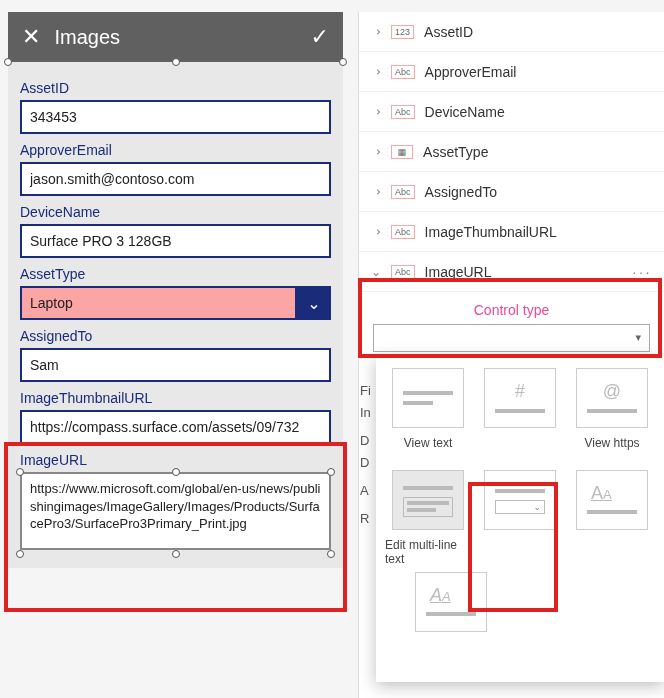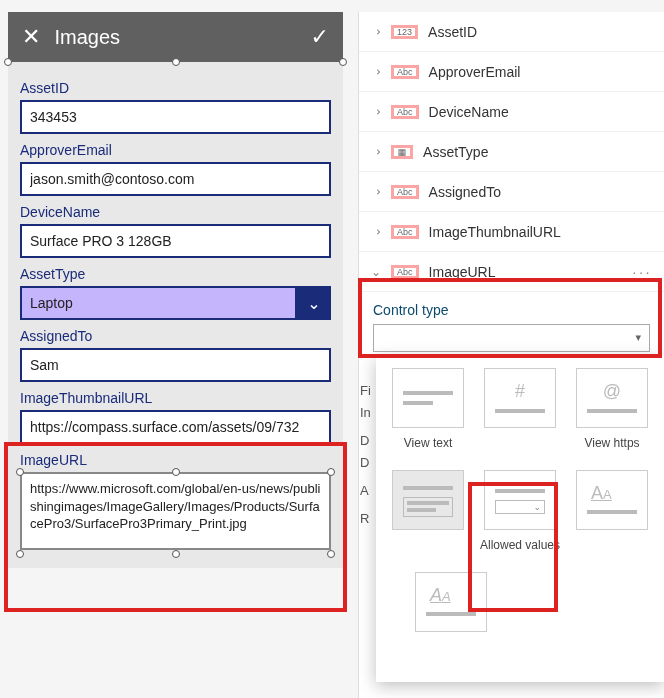--- a/index.html
+++ b/index.html
@@ -6,35 +6,35 @@
     body { width:664px; height:698px; background:#f5f5f5; overflow:hidden; position:relative; }
     .left-panel { position:absolute; left:8px; top:12px; width:335px; }
     .hdr { background:#606060; color:#fff; height:50px; display:flex; align-items:center; padding:0 14px; font-size:20px; }
     .hdr .close { margin-right:14px; font-size:22px; }
     .hdr .title { flex:1; }
     .hdr .chk { font-size:22px; }
     .form { background:#e8e8e8; padding:10px 12px 14px 12px; position:relative; }
     .lbl { color:#1a2b7a; font-size:14px; margin-top:8px; margin-bottom:4px; display:block; }
     .inp { width:100%; border:2px solid #1a2b7a; padding:7px 8px; font-size:14px; background:#fff; color:#222; }
     .sel-wrap { display:flex; }
-    .sel-wrap .inp { flex:1; background:#c4b5fd; }
+    .sel-wrap .inp { flex:1; background:#fca5a5; }
     .sel-arrow { width:34px; background:#1a2b7a; color:#fff; display:flex; align-items:center; justify-content:center; }
     .ta { width:100%; border:2px solid #888; padding:6px 8px; font-size:13px; line-height:1.35; background:#fff; color:#222; resize:none; height:78px; word-break:break-all; }
     .handle { width:8px; height:8px; border:1px solid #555; background:#fff; border-radius:50%; position:absolute; }
     .h-tl { left:-4px; top:-4px; } .h-tr { right:-4px; top:-4px; } .h-tc { left:50%; top:-4px; margin-left:-4px; }
     .h-bl { left:-4px; bottom:-4px; } .h-br { right:-4px; bottom:-4px; } .h-bc { left:50%; bottom:-4px; margin-left:-4px; }
     .red-box { position:absolute; border:4px solid #d22; pointer-events:none; }
     .right-panel { position:absolute; left:358px; top:12px; width:306px; background:#fff; border-left:1px solid #ddd; height:686px; overflow:hidden; }
     .prop-row { display:flex; align-items:center; height:40px; padding:0 12px; border-bottom:1px solid #f0f0f0; font-size:14px; color:#333; }
     .prop-row .chev { color:#888; margin-right:10px; font-size:12px; }
-    .prop-row .ic { border:3px solid #fca5a5; font-size:9px; padding:0 3px; margin-right:10px; color:#666; display:inline-flex; align-items:center; justify-content:center; min-width:22px; height:14px; }
+    .prop-row .ic { border:1px solid #fca5a5; font-size:9px; padding:0 3px; margin-right:10px; color:#666; display:inline-flex; align-items:center; justify-content:center; min-width:22px; height:14px; }
     .prop-row .nm { flex:1; }
     .prop-row .dots { color:#888; letter-spacing:2px; }
     .expanded .chev { transform:rotate(0deg); }
-    .ct-label { font-size:14px; color:#0c4a6e; padding:10px 14px 6px 14px; display:block; }
+    .ct-label { font-size:14px; color:#ec4899; padding:10px 14px 6px 14px; display:block;text-align:center; }
     .ct-select { margin:0 14px 12px 14px; border:1px solid #aaa; background:#fff; height:28px; position:relative; }
     .ct-select .arrow { position:absolute; right:8px; top:6px; color:#666; font-size:11px; }
     .ct-popup { position:absolute; left:376px; top:356px; width:288px; background:#fff; box-shadow:0 4px 16px rgba(0,0,0,.25); padding:12px 8px; }
     .tiles { display:flex; flex-wrap:wrap; gap:4px; justify-content:space-around; }
     .tile { width:86px; display:flex; flex-direction:column; align-items:center; }
     .tile-box { width:72px; height:60px; border:1px solid #ccc; background:#fff; position:relative; margin-bottom:8px; display:flex; flex-direction:column; justify-content:center; padding:10px 10px; }
     .tile-box.sel { background:#e8e8e8; }
     .tile-lbl { font-size:12px; color:#444; text-align:left; line-height:1.2; height:30px; }
     .line { height:4px; background:#bbb; margin:3px 0; }
     .line.sm { width:60%; }
@@ -169,29 +169,29 @@
       <div class="tile-lbl">View https</div>
     </div>
     <div class="tile">
       <div class="tile-box sel">
           <div class="line"></div>
           <div class="mini" style="height:20px">
             <div class="line" style="margin:3px"></div>
             <div class="line sm" style="margin:3px"></div>
           </div>
         </div>
+      <div class="tile-lbl">Edit multi-line text</div>
     </div>
     <div class="tile">
       <div class="tile-box">
           <div class="line"></div>
           <div class="mini" style="display:flex;align-items:center;justify-content:flex-end;padding-right:3px;">
             <span style="font-size:9px;color:#888">⌄</span>
           </div>
         </div>
-      <div class="tile-lbl">Allowed values</div>
     </div>
     <div class="tile">
       <div class="tile-box">
           <div class="aa">A<span style="font-size:13px">A</span></div>
           <div class="line" style="margin-top:6px"></div>
         </div>
       <div class="tile-lbl"></div>
     </div>
     <div class="tile">
       <div class="tile-box">

